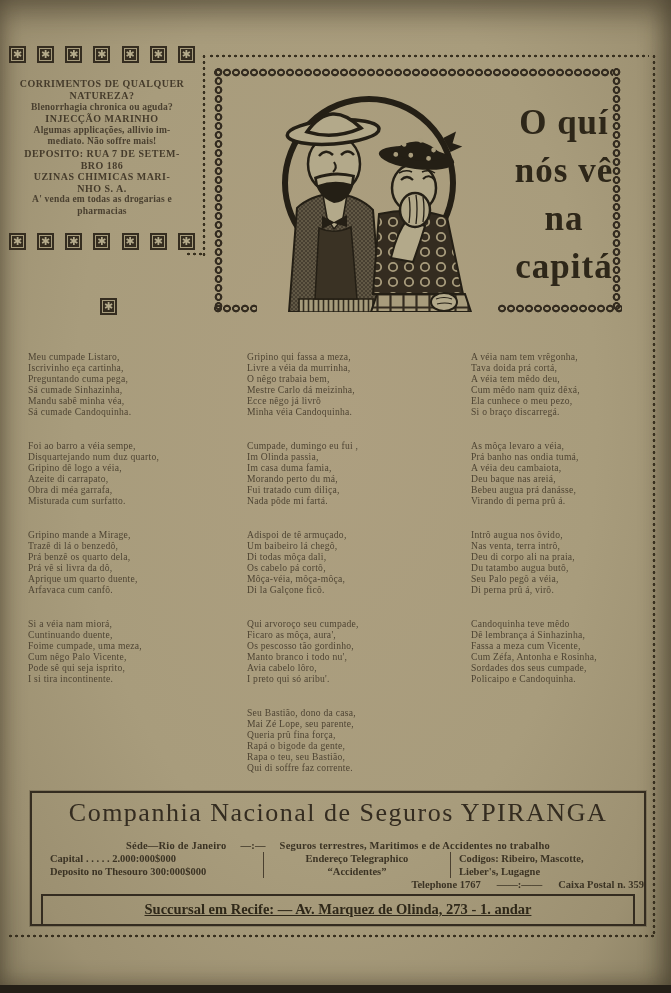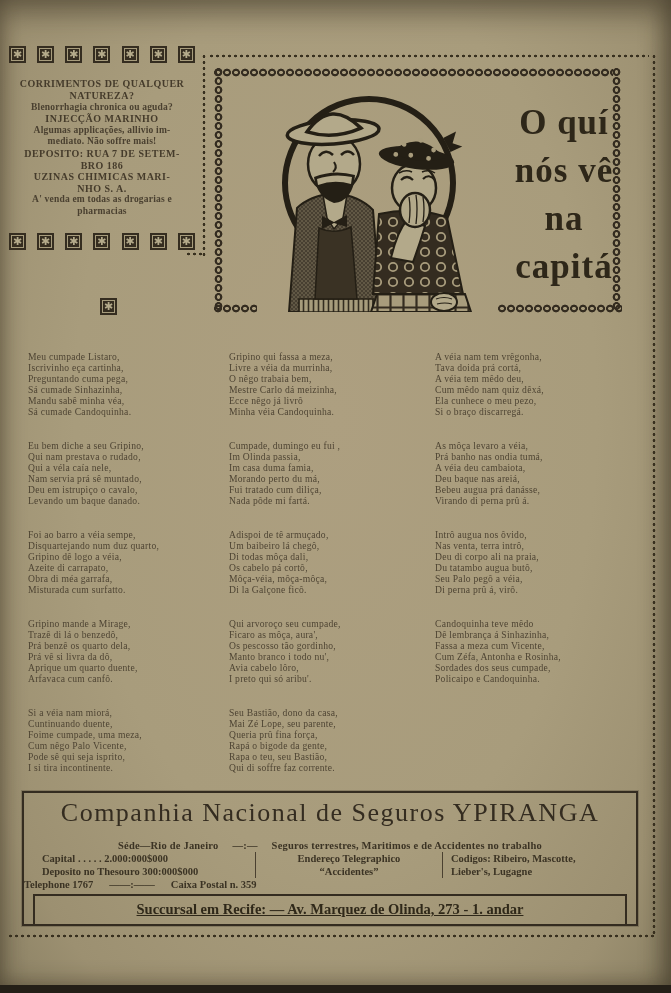--- a/index.html
+++ b/index.html
@@ -46,38 +46,38 @@
 
   
   .feature{position:absolute;left:207px;top:58px;width:442px;height:262px;}
   .feature-title{position:absolute;left:278px;top:28px;width:158px;text-align:center;
     font-weight:bold;color:#2e2719;font-size:35px;line-height:48px;letter-spacing:1px;
     font-family:"Liberation Serif",serif;margin-top:13px;}
   .illus{position:absolute;left:34px;top:22px;}
 
   
   .poem{position:absolute;left:28px;top:351px;width:622px;
-    display:grid;grid-template-columns:197px 202px 199px;column-gap:4px;}
+    display:grid;grid-template-columns:197px 202px 199px;column-gap:22px;}
   .pline{font-size:9.6px;line-height:11px;color:#4e4433;letter-spacing:.25px;white-space:nowrap;}
   .stanza{margin-bottom:23px;}
 
   
-  .bottom-ad{position:absolute;left:22px;top:791px;width:612px;height:131px;
+  .bottom-ad{position:absolute;left:30px;top:791px;width:612px;height:131px;
     border:2.5px solid #342c20;color:#3b3324;
     box-shadow:0 0 0 1px rgba(52,44,32,.25);}
   .ba-title{text-align:center;font-size:26px;letter-spacing:1.5px;color:#342c20;
     margin-top:5px;font-family:"Liberation Serif",serif;}
   .ba-sede{display:flex;justify-content:center;gap:14px;font-size:10.5px;font-weight:bold;
     margin-top:12px;letter-spacing:.2px;}
   .ba-cols{display:flex;margin-top:1px;padding:0 10px;font-size:10.5px;font-weight:bold;line-height:13px;justify-content:center;}
   .ba-col{padding:0 8px;}
   .ba-col.mid{border-left:1.5px solid #4a4030;border-right:1.5px solid #4a4030;text-align:center;flex:0 0 170px;}
   .ba-col.left{flex:0 0 205px;}
   .ba-col.right{text-align:left;flex:1;}
-  .ba-tel{display:flex;justify-content:flex-start;gap:16px;font-size:10.5px;font-weight:bold;margin-top:1px;}
+  .ba-tel{display:flex;justify-content:flex-end;gap:16px;font-size:10.5px;font-weight:bold;margin-top:1px;}
   .ba-succ{margin:4px 9px 0 9px;border:2.5px solid #342c20;text-align:center;
     font-weight:bold;font-size:14.5px;padding:5px 0 6px;color:#2f2819;text-decoration:underline;}
 </style>
 </head>
 <body>
 
 <div class="page">
 
   <div class="dot-h" style="left:209px;top:54px;width:440px;"></div>
   <div class="dot-v" style="left:202px;top:54px;height:202px;"></div>
@@ -209,28 +209,20 @@
       <div class="pcol">
         <div class="stanza">
           <div class="pline">Meu cumpade Listaro,</div>
           <div class="pline">Iscrivinho eça cartinha,</div>
           <div class="pline">Preguntando cuma pega,</div>
           <div class="pline">Sá cumade Sinhazinha,</div>
           <div class="pline">Mandu sabê minha véa,</div>
           <div class="pline">Sá cumade Candoquinha.</div>
         </div>
         <div class="stanza">
-          <div class="pline">Eu bem diche a seu Gripino,</div>
-          <div class="pline">Qui nam prestava o rudado,</div>
-          <div class="pline">Qui a véla caía nele,</div>
-          <div class="pline">Nam servia prá sê muntado,</div>
-          <div class="pline">Deu em istrupiço o cavalo,</div>
-          <div class="pline">Levando um baque danado.</div>
-        </div>
-        <div class="stanza">
           <div class="pline">Foi ao barro a véia sempe,</div>
           <div class="pline">Disquartejando num duz quarto,</div>
           <div class="pline">Gripino dê logo a véia,</div>
           <div class="pline">Azeite di carrapato,</div>
           <div class="pline">Obra di méa garrafa,</div>
           <div class="pline">Misturada cum surfatto.</div>
         </div>
         <div class="stanza">
           <div class="pline">Gripino mande a Mirage,</div>
           <div class="pline">Trazê di lá o benzedô,</div>

